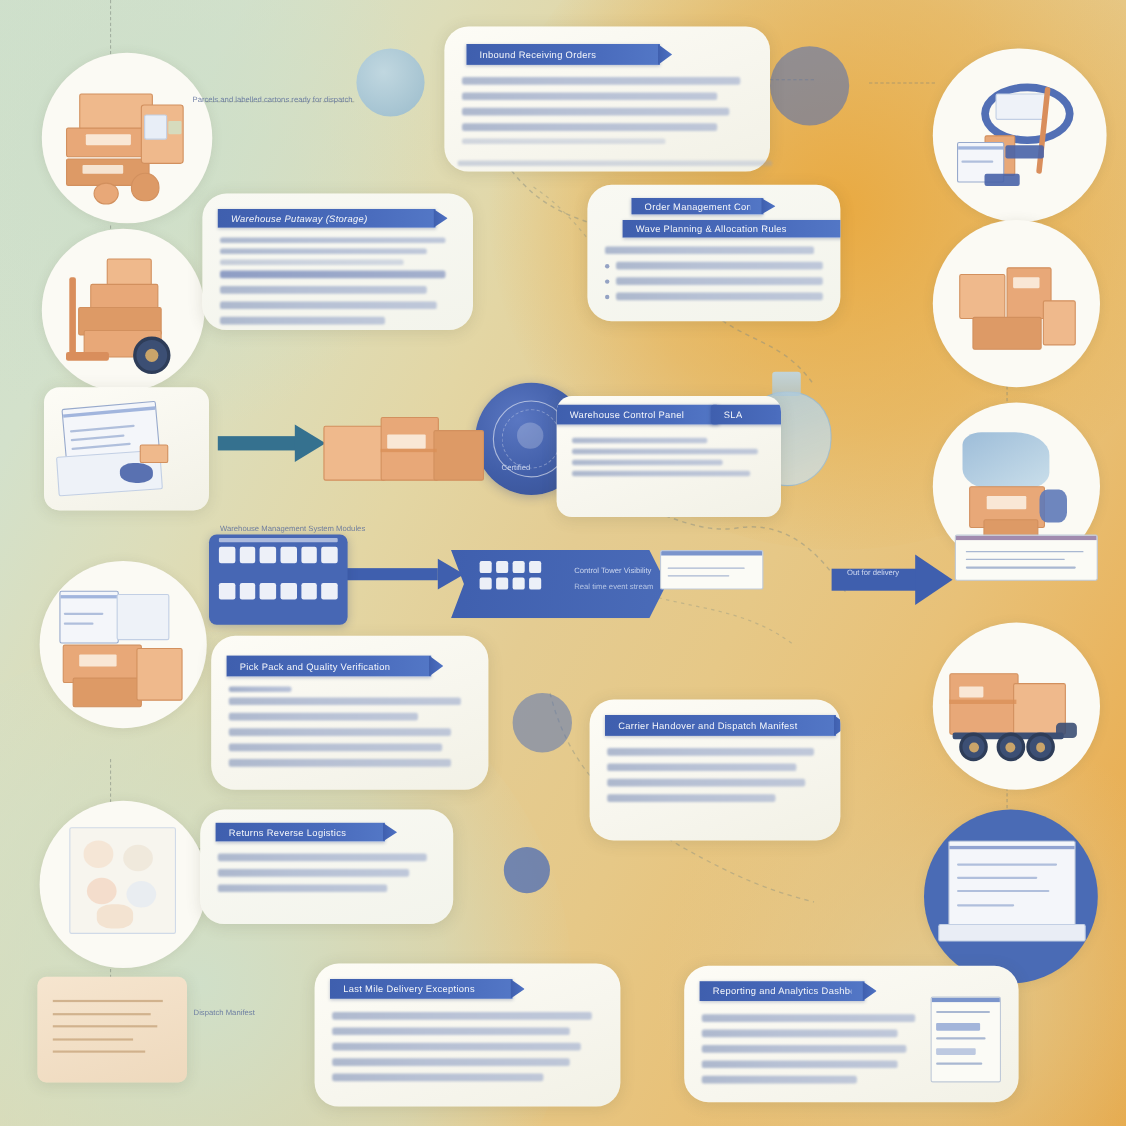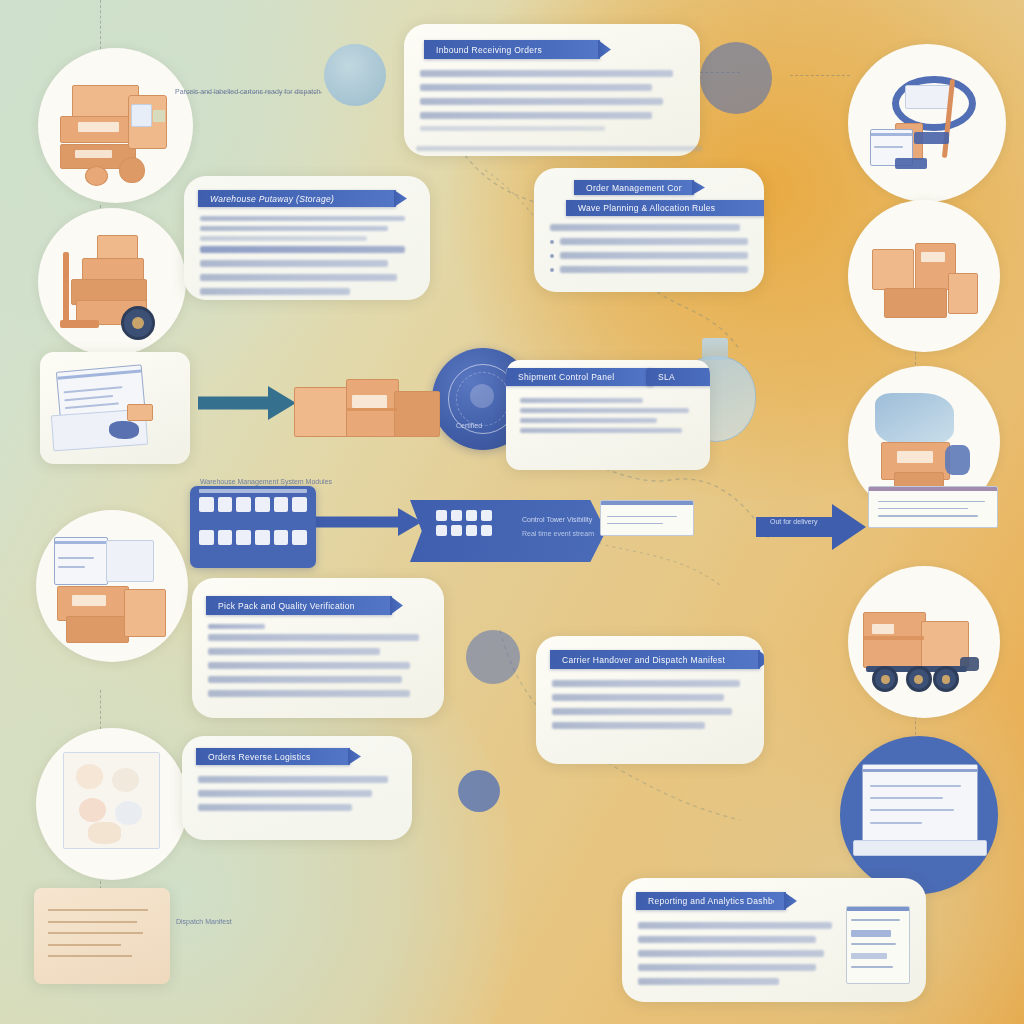--- a/index.html
+++ b/index.html
@@ -446,21 +446,21 @@
       </div>
       <div class="bullet-row">
         <span class="bullet-dot"></span>
         <span class="tline s6" style="flex:1;margin-bottom:0;"></span>
       </div>
     </div>
   </div>
 
   <div class="card" style="left:506px;top:360px;width:204px;height:110px;border-radius:14px;">
     <div class="card-ribbon" style="left:0;top:8px;width:124px;height:18px;border-radius:0 3px 3px 0;">
-      <span class="ribbon-txt">Shipment Control Panel</span>
+      <span class="ribbon-txt">Warehouse Control Panel</span>
     </div>
     <div class="card-ribbon" style="left:140px;top:8px;width:60px;height:18px;border-radius:3px 0 0 3px;text-align:center;">
       <span class="ribbon-txt">SLA</span>
     </div>
     <div class="card-body" style="top:38px;left:14px;right:14px;">
       <div class="tline sm s6"></div>
       <div class="tline sm s1"></div>
       <div class="tline sm s4"></div>
       <div class="tline sm s3"></div>
     </div>
@@ -499,29 +499,41 @@
       <div class="tline s1"></div>
       <div class="tline s4"></div>
       <div class="tline s3"></div>
       <div class="tline s2"></div>
       <div class="tline s3"></div>
     </div>
   </div>
 
   <div class="card soft" style="left:182px;top:736px;width:230px;height:104px;">
     <div class="card-ribbon" style="left:14px;top:12px;width:130px;height:17px;">
-      <span class="ribbon-txt">Orders  Reverse Logistics</span>
+      <span class="ribbon-txt">Returns  Reverse Logistics</span>
     </div>
     <div class="card-body" style="top:40px;">
       <div class="tline s1"></div>
       <div class="tline s2"></div>
       <div class="tline s4"></div>
     </div>
   </div>
 
+  <div class="card" style="left:286px;top:876px;width:278px;height:130px;">
+    <div class="card-ribbon" style="left:14px;top:14px;width:142px;height:18px;">
+      <span class="ribbon-txt">Last Mile Delivery Exceptions</span>
+    </div>
+    <div class="card-body" style="top:44px;">
+      <div class="tline s1"></div>
+      <div class="tline s2"></div>
+      <div class="tline s3"></div>
+      <div class="tline s2"></div>
+      <div class="tline s4"></div>
+    </div>
+  </div>
 
   <div class="card" style="left:622px;top:878px;width:304px;height:124px;">
     <div class="card-ribbon" style="left:14px;top:14px;width:126px;height:18px;">
       <span class="ribbon-txt">Reporting and Analytics Dashboard</span>
     </div>
     <div class="card-body" style="top:44px;right:86px;">
       <div class="tline s1"></div>
       <div class="tline s2"></div>
       <div class="tline s3"></div>
       <div class="tline s2"></div>

